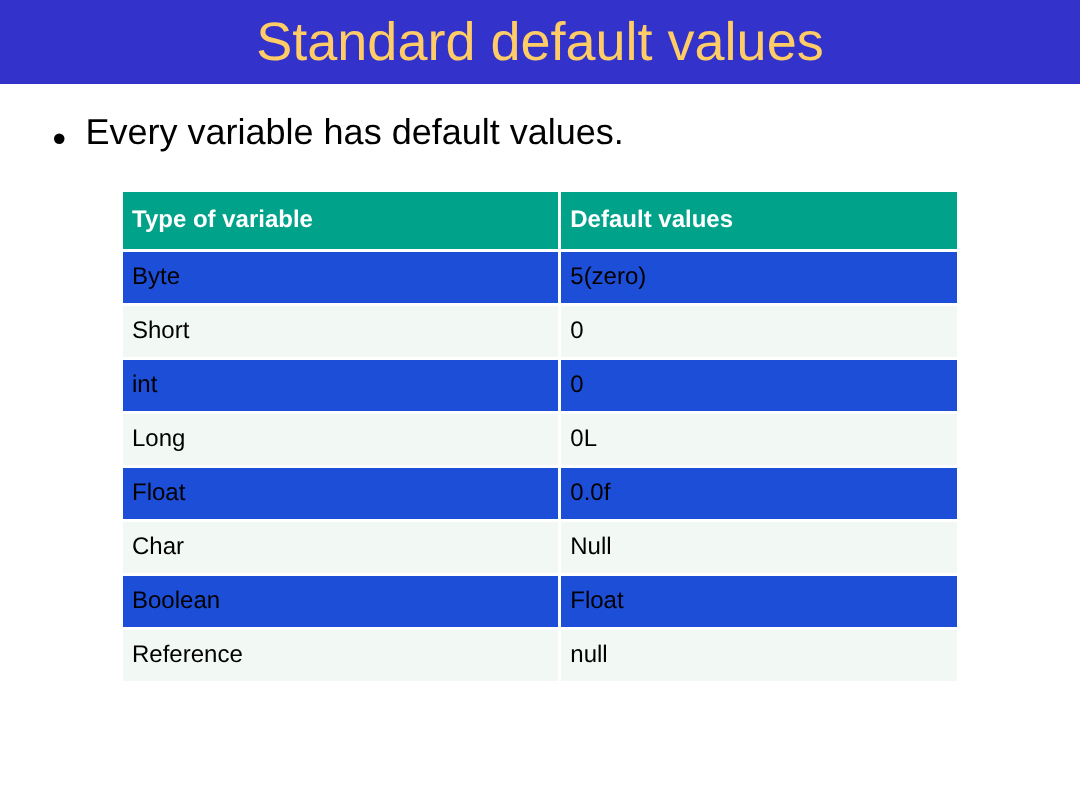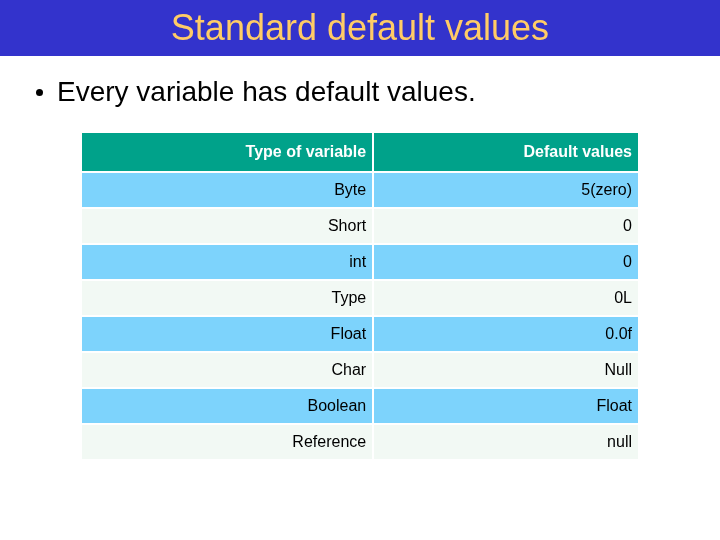--- a/index.html
+++ b/index.html
@@ -36,43 +36,43 @@
   }
   .bullet-dot {
     width: 7px;
     height: 7px;
     border-radius: 50%;
     background: #000;
     margin-top: 15px;
     flex: 0 0 auto;
   }
   .bullet-text {
-    font-size: 28px;
+    font-size: 24px;
     color: #000;
     line-height: 1.25;
   }
   .tbl {
     margin: 0 auto;
     width: 560px;
     border-collapse: collapse;
   }
   .tbl th, .tbl td {
     border: 2px solid #ffffff;
-    text-align: right;
+    text-align: left;
     font-size: 16px;
     padding: 8px 6px;
   }
   .tbl th {
     background: #00a28a;
     color: #ffffff;
     font-weight: bold;
     padding: 10px 6px;
   }
   .tbl td {
-    background: #7dd3fc;
+    background: #1d4ed8;
     color: #000;
   }
   .tbl tr:nth-child(even) td {
     background: #f2f9f4;
   }
 </style>
 </head>
 <body>
 
 <div class="title-bar">
@@ -100,21 +100,21 @@
         </tr>
         <tr>
           <td>Short</td>
           <td>0</td>
         </tr>
         <tr>
           <td>int</td>
           <td>0</td>
         </tr>
         <tr>
-          <td>Type</td>
+          <td>Long</td>
           <td>0L</td>
         </tr>
         <tr>
           <td>Float</td>
           <td>0.0f</td>
         </tr>
         <tr>
           <td>Char</td>
           <td>Null</td>
         </tr>

